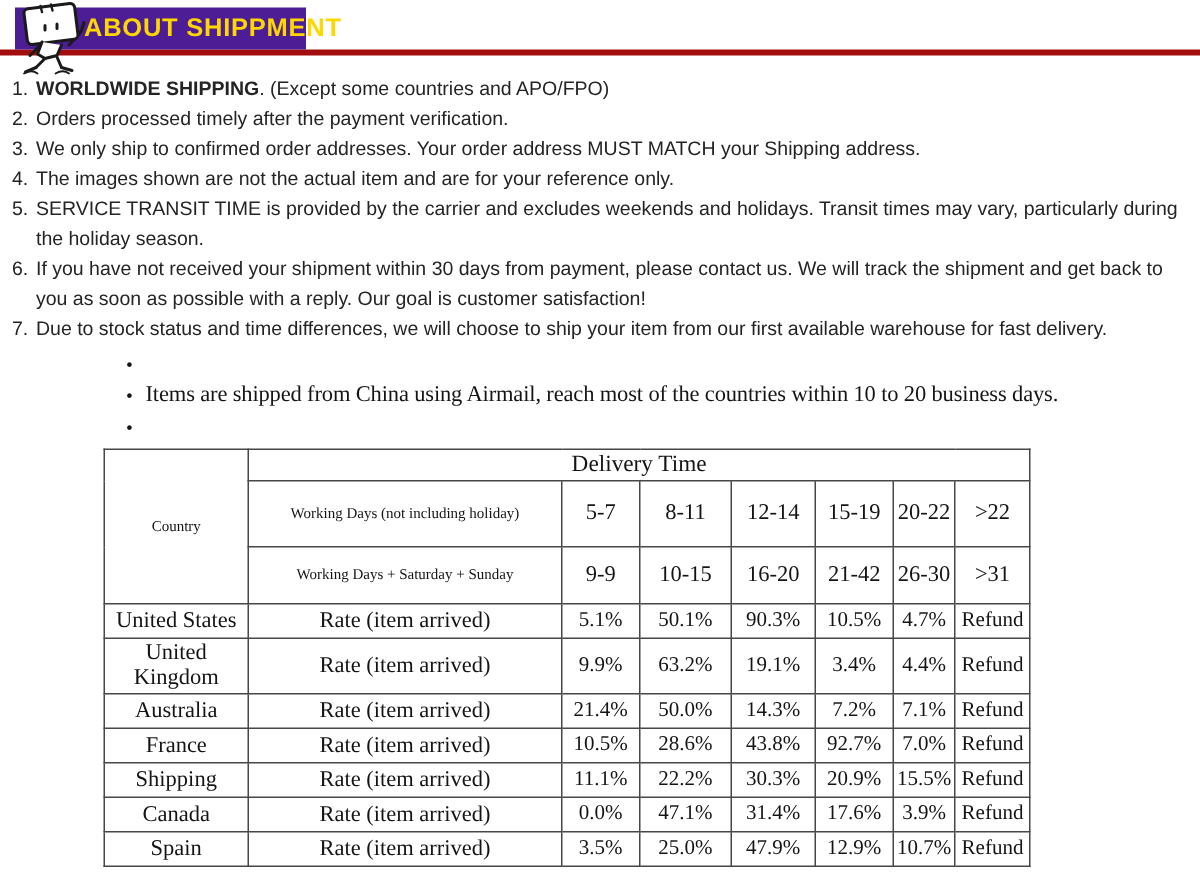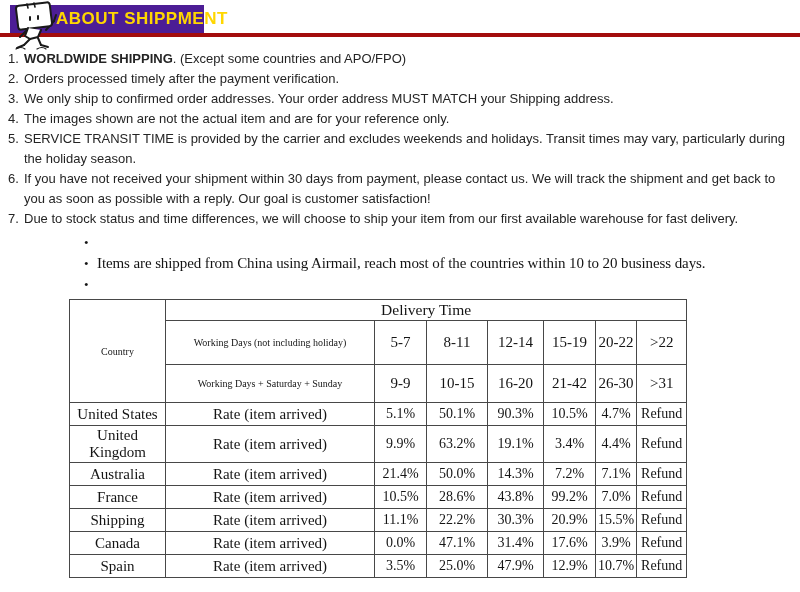--- a/index.html
+++ b/index.html
@@ -178,21 +178,21 @@
           <td class="val-cell">7.2%</td>
           <td class="val-cell">7.1%</td>
           <td class="val-cell">Refund</td>
         </tr>
         <tr>
           <td class="country-cell">France</td>
           <td class="rate-cell">Rate (item arrived)</td>
           <td class="val-cell">10.5%</td>
           <td class="val-cell">28.6%</td>
           <td class="val-cell">43.8%</td>
-          <td class="val-cell">99.2%</td>
+          <td class="val-cell">92.7%</td>
           <td class="val-cell">7.0%</td>
           <td class="val-cell">Refund</td>
         </tr>
         <tr>
           <td class="country-cell">Shipping</td>
           <td class="rate-cell">Rate (item arrived)</td>
           <td class="val-cell">11.1%</td>
           <td class="val-cell">22.2%</td>
           <td class="val-cell">30.3%</td>
           <td class="val-cell">20.9%</td>

